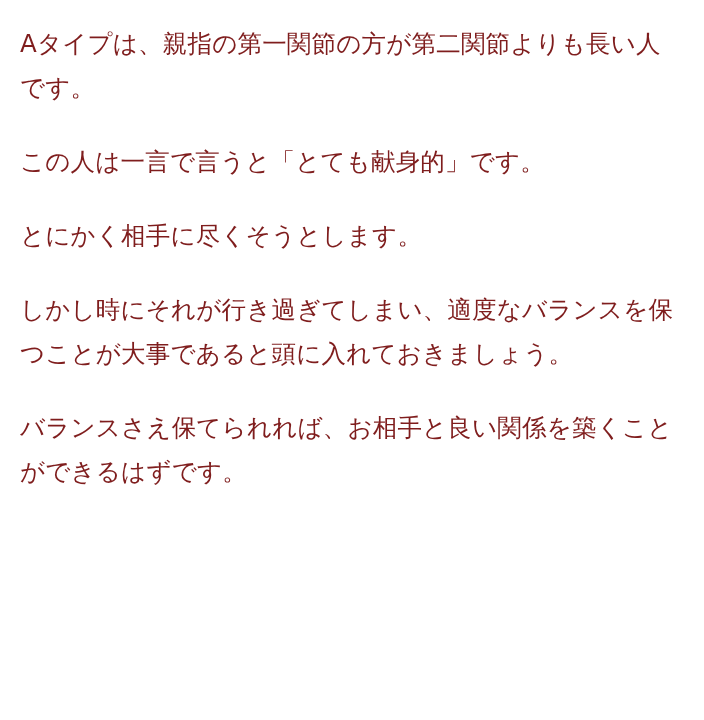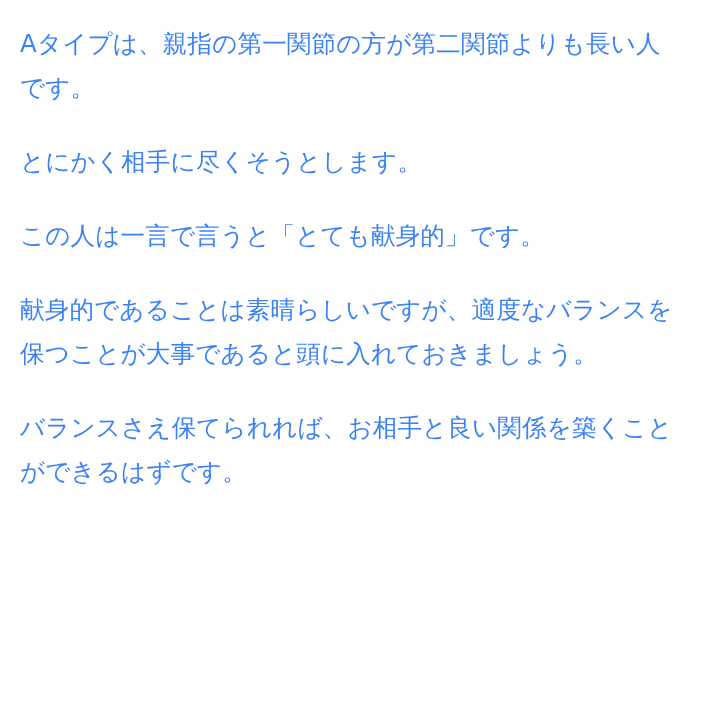--- a/index.html
+++ b/index.html
@@ -14,34 +14,34 @@
     font-family: "DejaVu Sans", "Liberation Sans", sans-serif;
   }
   .article {
     box-sizing: border-box;
     width: 704px;
     height: 720px;
     padding: 22px 22px 0 20px;
     background: #ffffff;
   }
   .para {
-    color: #3b82f6;
+    color: #7f1d1d;
     font-size: 24.5px;
     line-height: 44px;
     letter-spacing: 0.2px;
     margin: 0 0 30px 0;
     text-align: left;
     font-weight: 400;
   }
   .para:last-child {
     margin-bottom: 0;
   }
 </style>
 </head>
 <body>
 
 <div class="article">
   <p class="para">Aタイプは、親指の第一関節の方が第二関節よりも長い人です。</p>
+  <p class="para">この人は一言で言うと「とても献身的」です。</p>
   <p class="para">とにかく相手に尽くそうとします。</p>
-  <p class="para">この人は一言で言うと「とても献身的」です。</p>
-  <p class="para">献身的であることは素晴らしいですが、適度なバランスを保つことが大事であると頭に入れておきましょう。</p>
+  <p class="para">しかし時にそれが行き過ぎてしまい、適度なバランスを保つことが大事であると頭に入れておきましょう。</p>
   <p class="para">バランスさえ保てられれば、お相手と良い関係を築くことができるはずです。</p>
 </div>
 
 </body></html>

